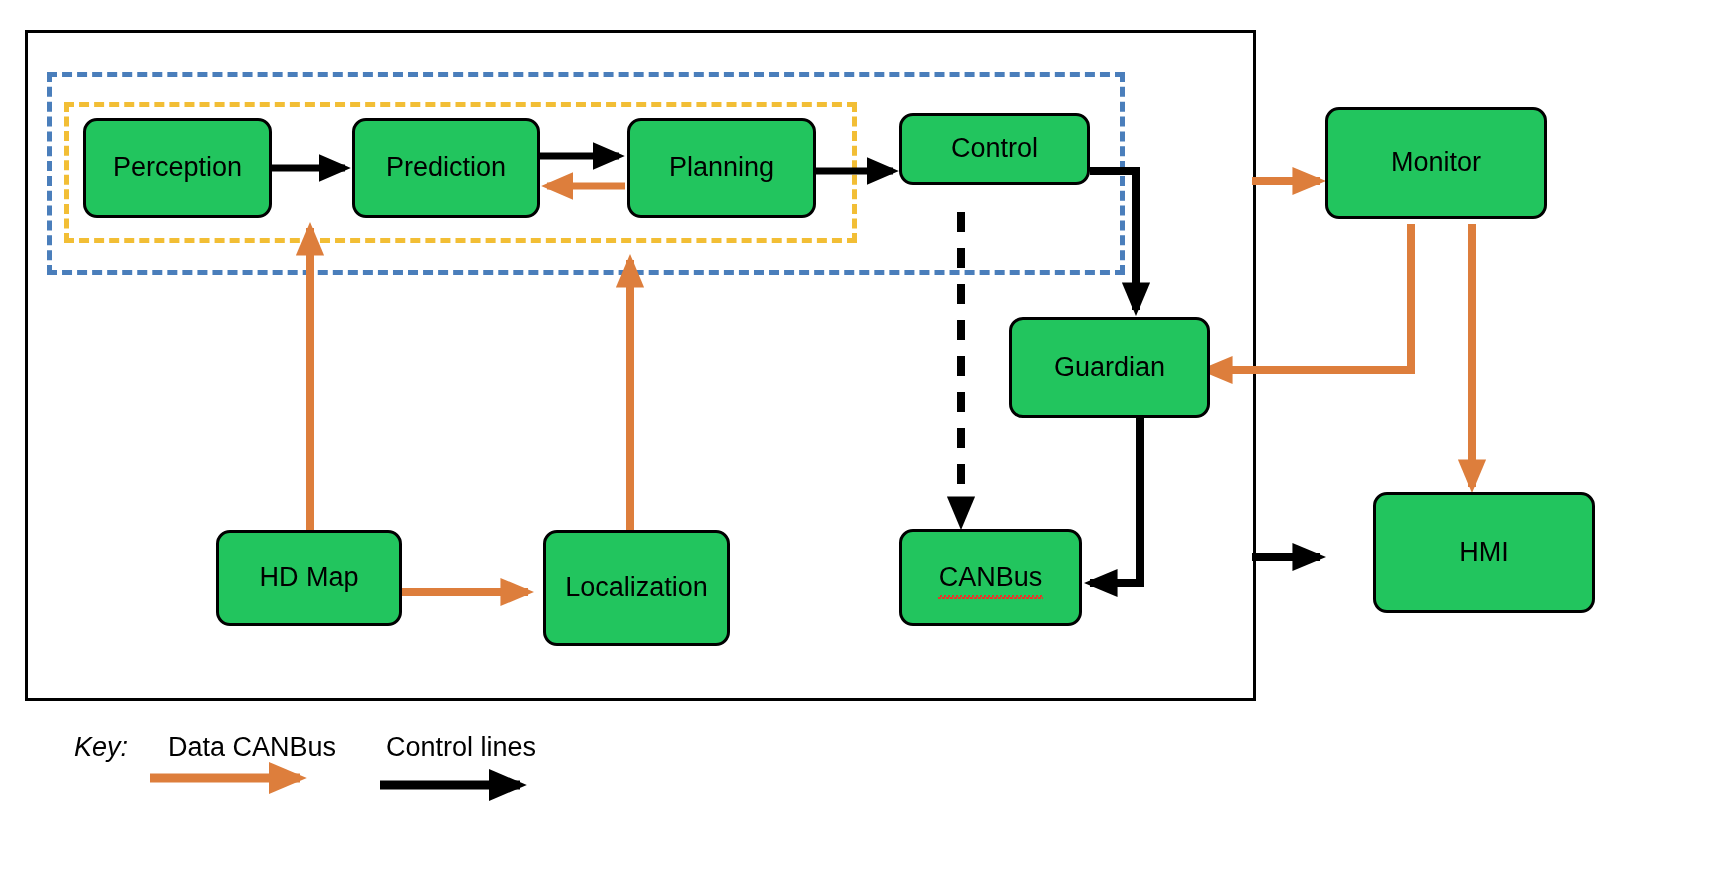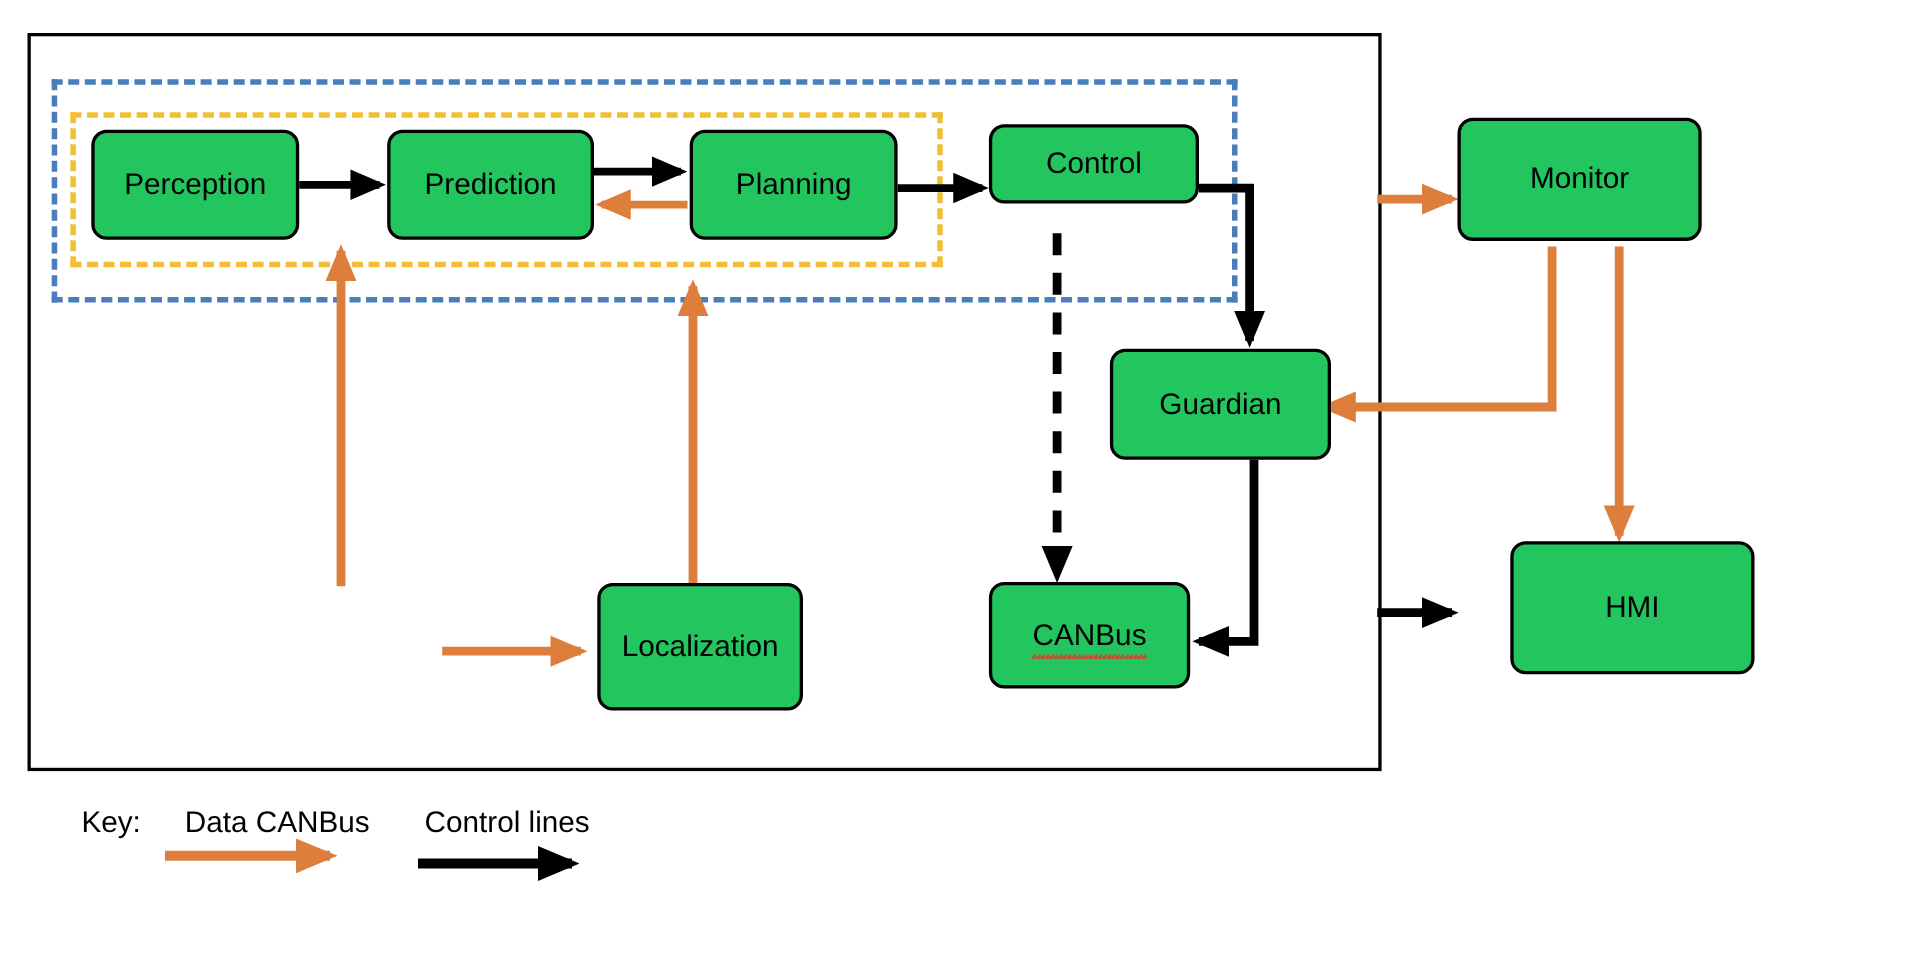--- a/index.html
+++ b/index.html
@@ -132,20 +132,23 @@
   </div>
 
   <div class="node" style="left:627px;top:118px;width:189px;height:100px;">
     <span class="lbl">Planning</span>
   </div>
 
   <div class="node" style="left:899px;top:113px;width:191px;height:72px;">
     <span class="lbl">Control</span>
   </div>
 
+  <div class="node" style="left:216px;top:530px;width:186px;height:96px;">
+    <span class="lbl">HD Map</span>
+  </div>
 
   <div class="node" style="left:543px;top:530px;width:187px;height:116px;">
     <span class="lbl">Localization</span>
   </div>
 
   <div class="node misspelled" style="left:899px;top:529px;width:183px;height:97px;">
     <span class="lbl">CANBus</span>
   </div>
 
   <div class="node" style="left:1009px;top:317px;width:201px;height:101px;">
@@ -153,21 +156,21 @@
   </div>
 
   <div class="node" style="left:1325px;top:107px;width:222px;height:112px;align-items:center;">
     <span class="lbl">Monitor</span>
   </div>
 
   <div class="node" style="left:1325px;top:492px;width:222px;height:121px;margin-left:48px;">
     <span class="lbl">HMI</span>
   </div>
 
-  <div class="key" style="left:74px;top:732px;">Key:</div>
+  <div class="key" style="left:74px;top:732px;font-style:italic;">Key:</div>
 
   <div class="key" style="left:168px;top:732px;">Data CANBus</div>
 
   <div class="key" style="left:386px;top:732px;">Control lines</div>
 
   <svg style="position:absolute;left:0;top:0;width:1732px;height:882px;pointer-events:none;" viewBox="0 0 1732 882" xmlns="http://www.w3.org/2000/svg">
     <g>
       <path d="M 150 778 L 300 778" stroke="#DD7E3C" stroke-width="9" fill="none" marker-end="url(#ah-orange-big)"></path>
     </g>
     <g>

